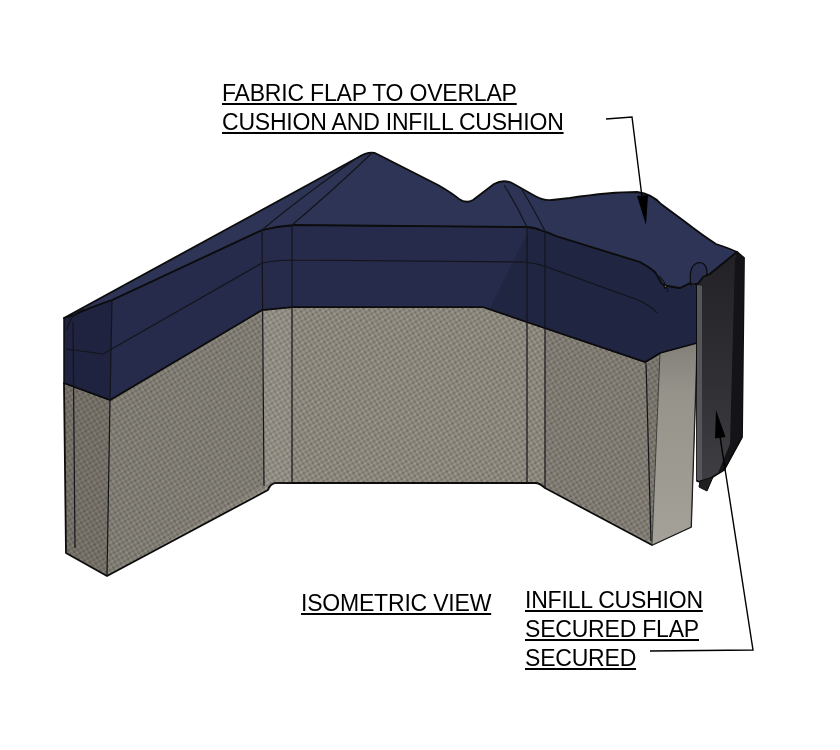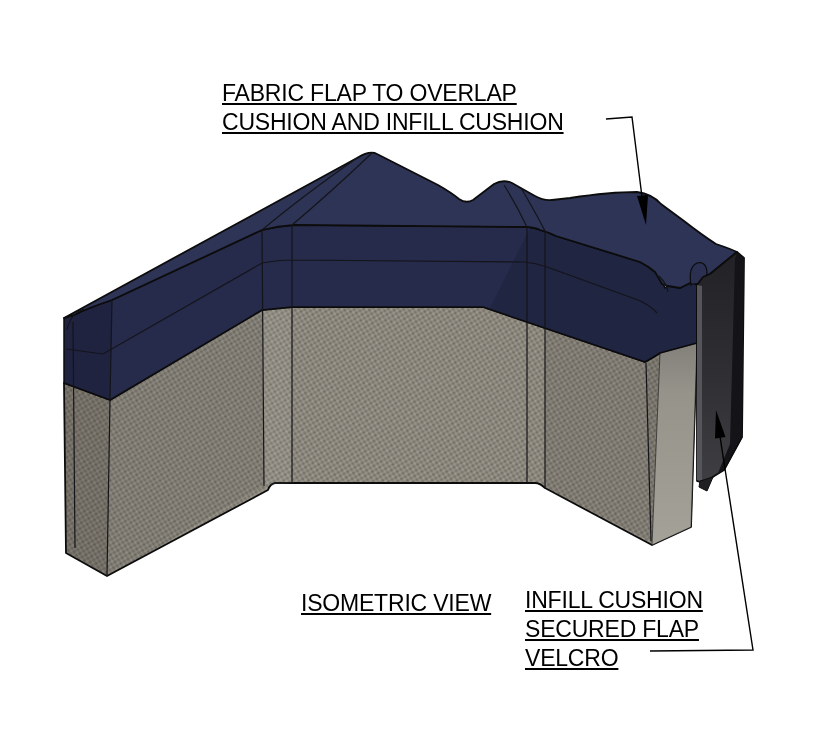--- a/index.html
+++ b/index.html
@@ -90,16 +90,16 @@
   <div class="ann" id="ann-fabric-flap">
     <span>FABRIC FLAP TO OVERLAP</span>
     <span>CUSHION AND INFILL CUSHION</span>
   </div>
 
   <div class="ann" id="view-label">ISOMETRIC VIEW</div>
 
   <div class="ann" id="ann-infill">
     <span>INFILL CUSHION</span>
     <span>SECURED FLAP</span>
-    <span>VELCRO</span>
+    <span>SECURED</span>
   </div>
 
 </div>
 
 </body></html>

